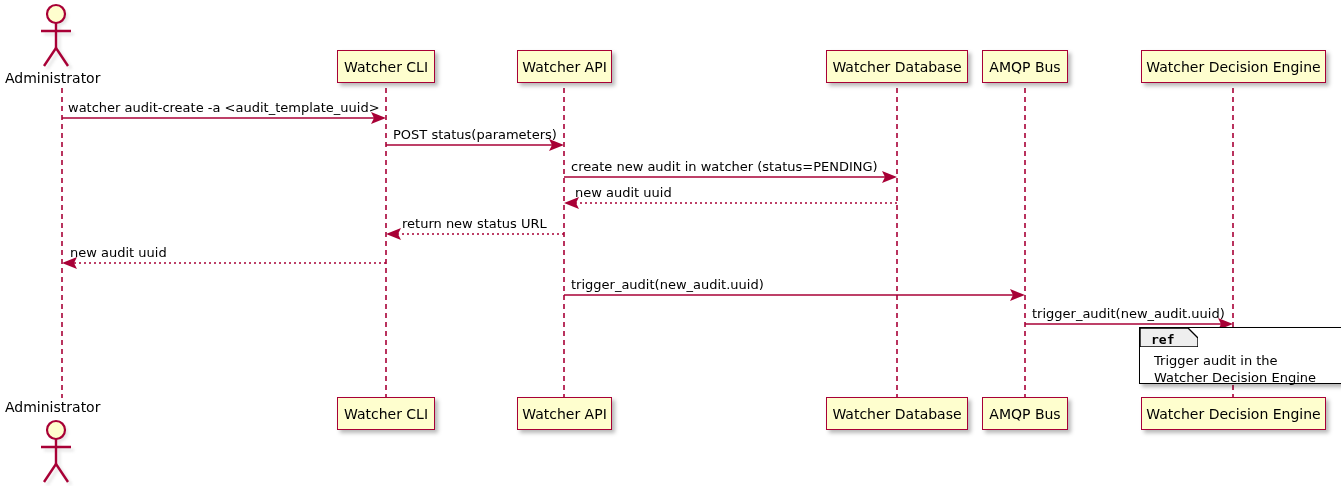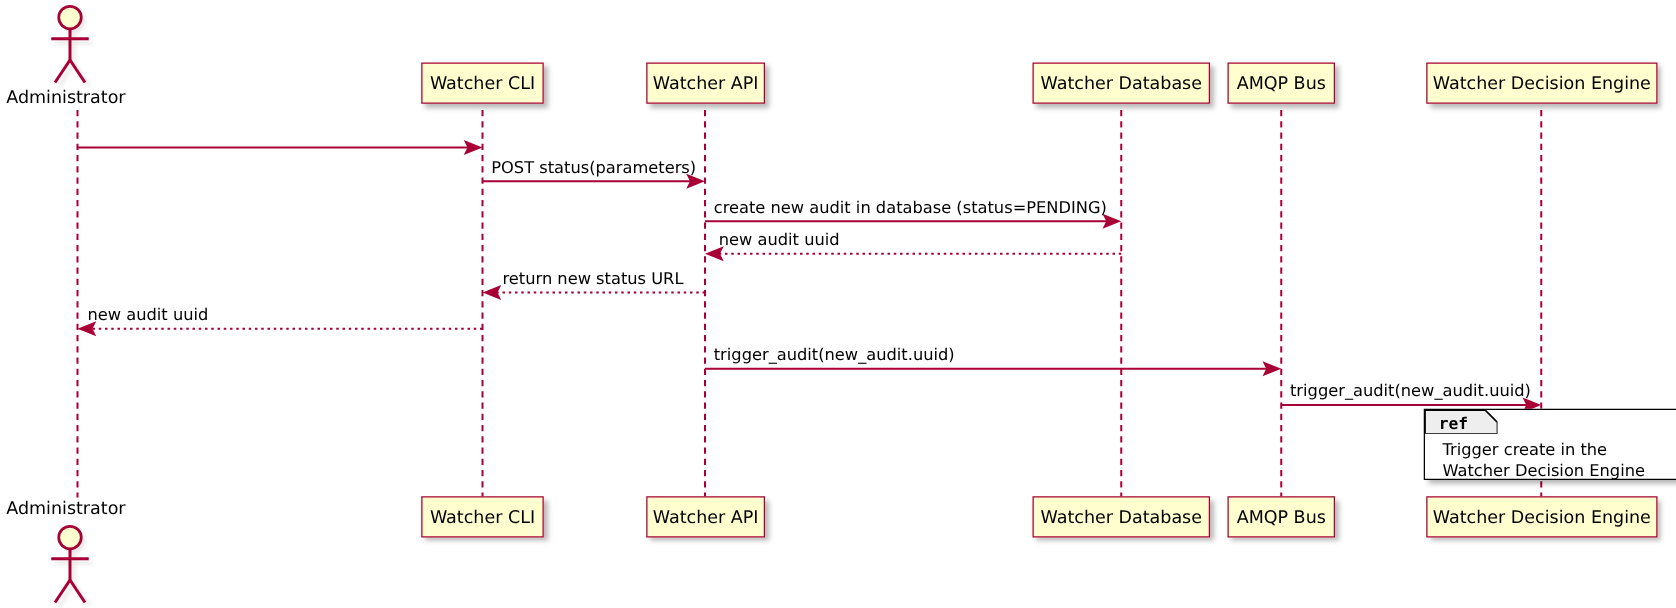--- a/index.html
+++ b/index.html
@@ -208,30 +208,31 @@
   <div class="participant-box" style="left:826px; top:397px; width:142px; height:33px;">
     <span>Watcher Database</span>
   </div>
   <div class="participant-box" style="left:982px; top:397px; width:86px; height:33px;">
     <span>AMQP Bus</span>
   </div>
   <div class="participant-box" style="left:1141px; top:397px; width:185px; height:33px;">
     <span>Watcher Decision Engine</span>
   </div>
 
+  <div class="msg-label" style="left:68px; top:100px;">watcher audit-create -a &lt;audit_template_uuid&gt;</div>
   <div class="msg-label" style="left:393px; top:127px;">POST status(parameters)</div>
-  <div class="msg-label" style="left:571px; top:159px;">create new audit in database (status=PENDING)</div>
+  <div class="msg-label" style="left:571px; top:159px;">create new audit in watcher (status=PENDING)</div>
   <div class="msg-label" style="left:575px; top:185px;">new audit uuid</div>
   <div class="msg-label" style="left:402px; top:216px;">return new status URL</div>
   <div class="msg-label" style="left:70px; top:245px;">new audit uuid</div>
   <div class="msg-label" style="left:571px; top:277px;">trigger_audit(new_audit.uuid)</div>
   <div class="msg-label" style="left:1032px; top:306px;">trigger_audit(new_audit.uuid)</div>
 
   <div class="ref-box" style="left:1139px; top:327px; width:204px; height:57px;">
     <svg class="ref-tab" width="58" height="19">
       <polygon points="0,0 48,0 58,10 58,19 0,19" fill="#EEEEEE" stroke="#000000" stroke-width="1.4"></polygon>
     </svg>
     <div class="ref-tab-label">ref</div>
-    <div class="ref-body">Trigger create in the</div>
+    <div class="ref-body">Trigger audit in the</div>
     <div class="ref-body" style="top:41px;">Watcher Decision Engine</div>
   </div>
 
 </div>
 
 </body></html>

